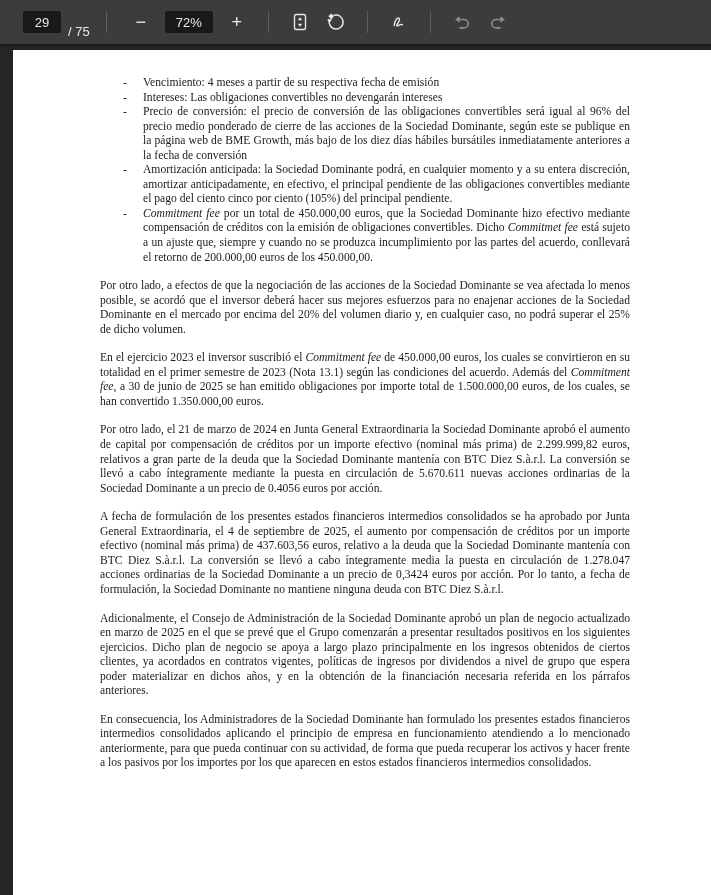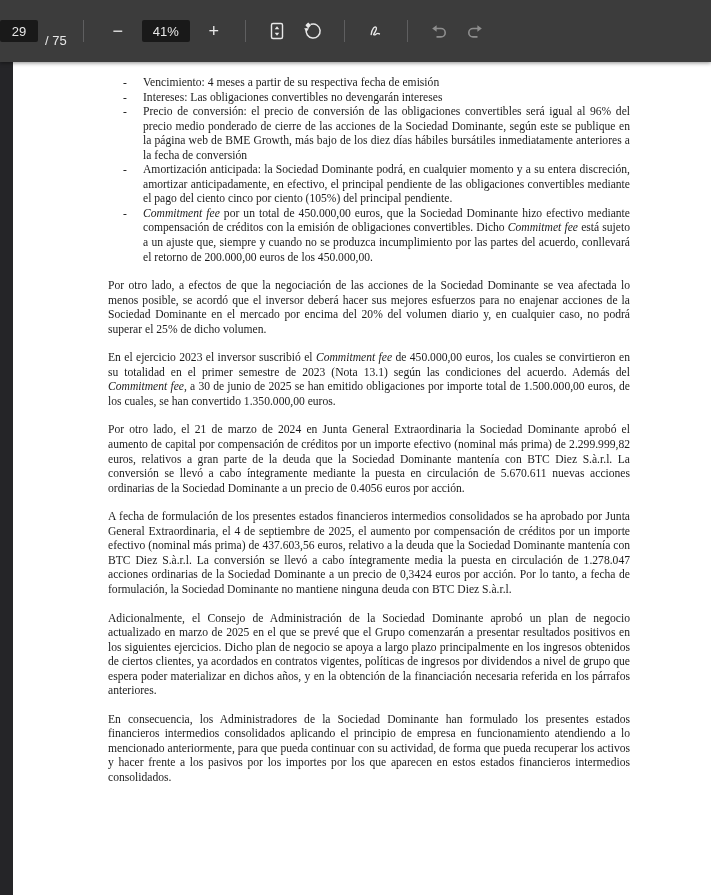--- a/index.html
+++ b/index.html
@@ -9,23 +9,24 @@
   }
   *{box-sizing:border-box}
   html,body{margin:0;padding:0}
   body{
     width:711px;height:895px;overflow:hidden;position:relative;
     background:var(--viewer-bg);
     font-family:"Liberation Sans",sans-serif;
   }
   
   .toolbar{
-    position:absolute;top:0;left:0;width:711px;height:62px;
+    position:absolute;top:0;left:0;width:711px;height:44px;
     background:var(--toolbar-bg);
     display:flex;align-items:center;
+    padding-left:23px;
     color:var(--toolbar-fg);font-size:13px;
     box-shadow:0 1px 4px rgba(0,0,0,.45);
     z-index:2;
   }
   .page-input{
     width:38px;height:22px;border:none;border-radius:2px;
     background:var(--chip-bg);color:var(--toolbar-fg);
     font:13px "Liberation Sans",sans-serif;text-align:center;padding:0;
   }
   .page-count{margin-left:7px;white-space:pre;margin-top:18px;}
@@ -52,40 +53,40 @@
   .page{
     position:absolute;left:13px;top:0;width:714px;height:845px;
     background:var(--page-bg);
   }
   .content{
     padding:26px 97px 0 87px;
     font-family:"Liberation Serif","DejaVu Serif",serif;
     font-size:11.6px;line-height:14.55px;
     text-align:justify;color:var(--doc-text);
   }
-  .para{margin:14px 0 0 8px;}
+  .para{margin:14px 0 0 0;}
   .bullet{position:relative;padding-left:43px;margin:0;}
   .bullet .marker{position:absolute;left:23px;top:0;}
   .bullet:first-child{margin-top:0;}
   .content em{}
 </style>
 </head>
 <body>
 
 <div class="toolbar">
   <input class="page-input" value="29" style="">
   <span class="page-count">/ 75</span>
 
   <div class="sep wide"></div>
 
   <button class="tbtn">
     <span>−</span>
   </button>
   <div class="zoom-chip">
-    <span>41%</span>
+    <span>72%</span>
   </div>
   <button class="tbtn">
     <span>+</span>
   </button>
 
   <div class="sep"></div>
 
   <button class="tbtn">
     <svg width="20" height="20" viewBox="0 0 20 20">
       <rect x="4.5" y="2.5" width="11" height="15" rx="1.5" fill="none" stroke="currentColor" stroke-width="1.4"></rect>

